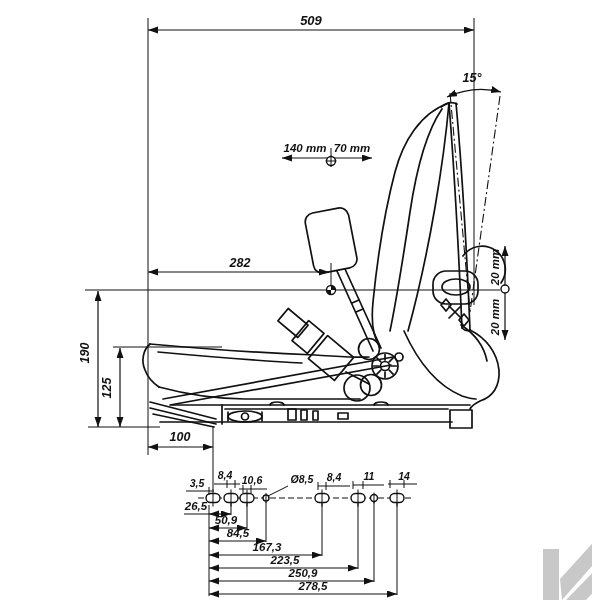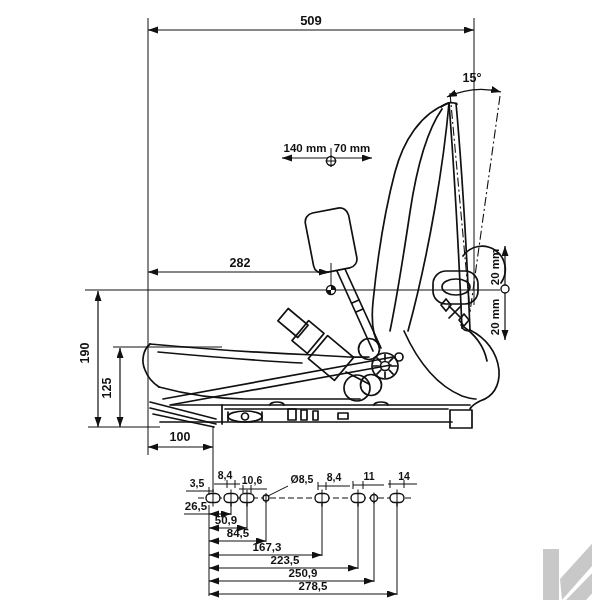--- a/index.html
+++ b/index.html
@@ -1,16 +1,16 @@
 <!DOCTYPE html>
 <html><head>
 <meta charset="utf-8">
 <style>
   html,body{margin:0;padding:0;background:#ffffff;}
-  .canvas{position:relative;width:592px;height:600px;background:#ffffff;overflow:hidden;}
+  .canvas{position:relative;width:592px;height:600px;background:#ffffff;overflow:hidden;font-style:italic;}
   svg{display:block;}
   svg text{font-family:"Liberation Sans",sans-serif;font-weight:bold;fill:#111;}
   .t13{font-size:13px}
   .t12{font-size:12.5px}
   .t11{font-size:11.5px}
   .t10{font-size:10.5px}
   .art path,.art line,.art rect,.art circle,.art ellipse{fill:none;stroke:#111;stroke-width:1.7;stroke-linecap:round;stroke-linejoin:round;}
   .dim{stroke:#111;stroke-width:1.2;fill:none;}
   .ext{stroke:#111;stroke-width:1;fill:none;}
   .thin{stroke:#111;stroke-width:1;fill:none;}

